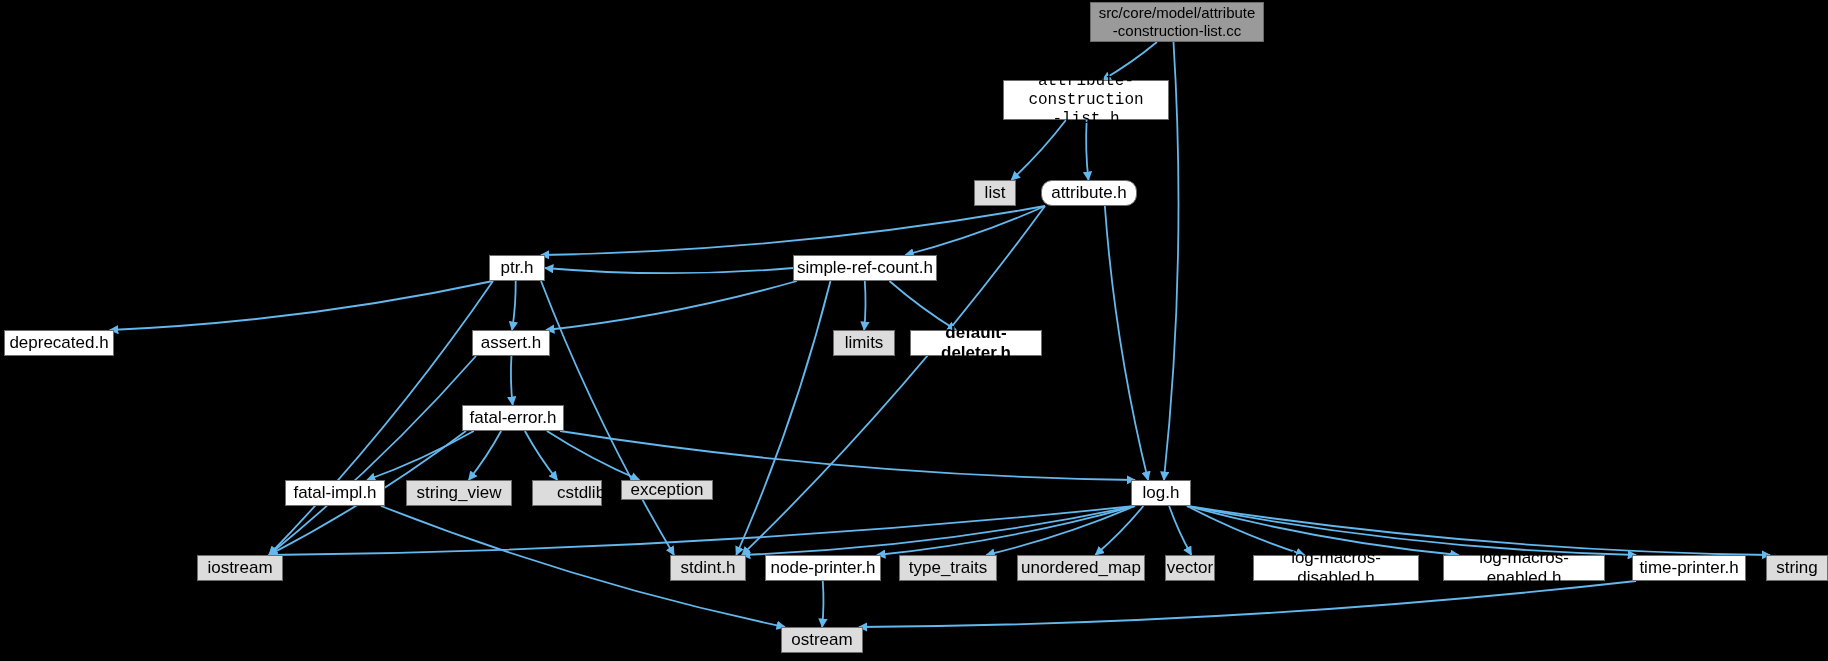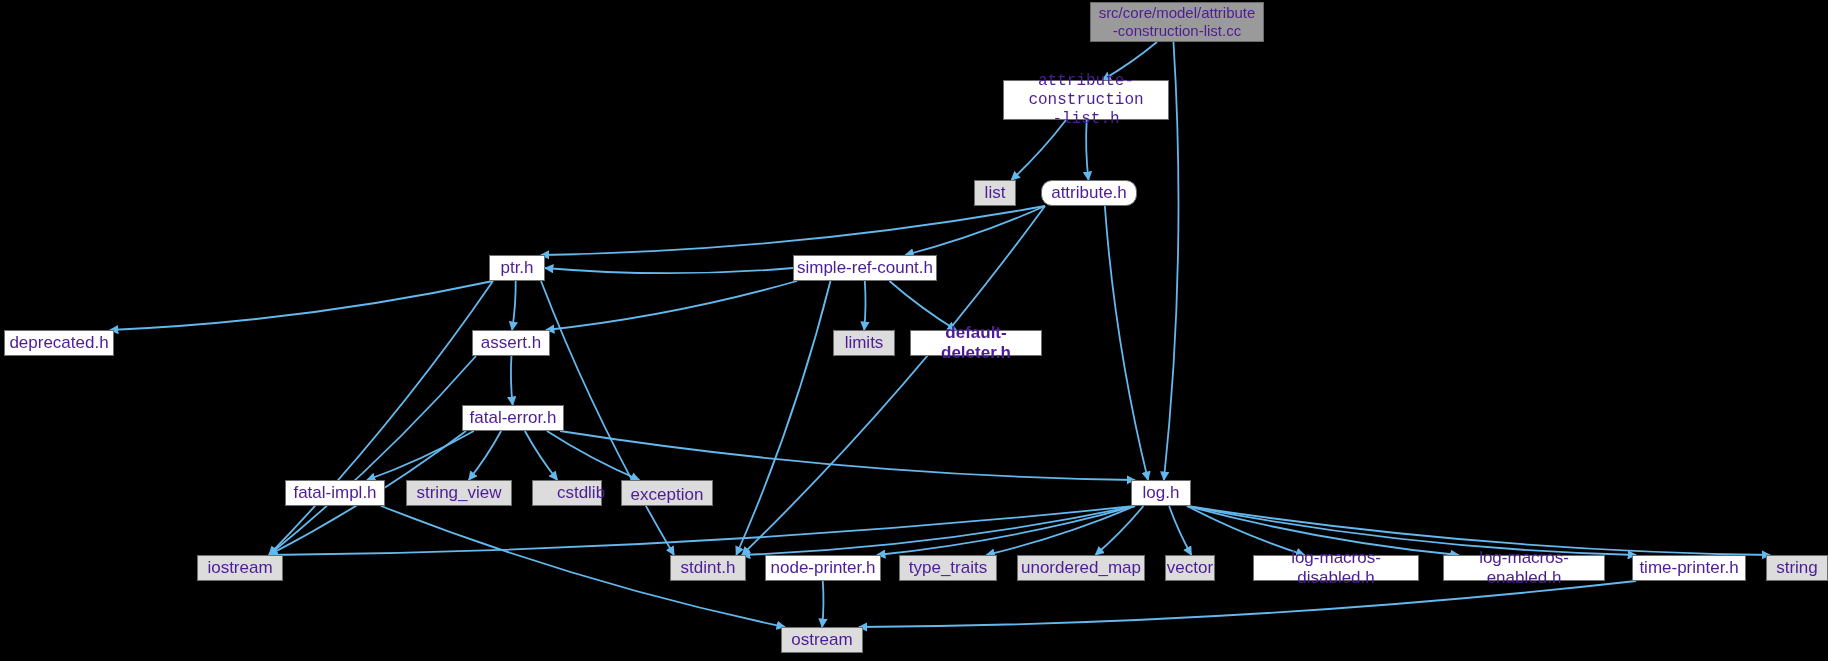--- a/index.html
+++ b/index.html
@@ -21,21 +21,21 @@
     position: absolute;
     left: 0;
     top: 0;
     width: 1828px;
     height: 661px;
   }
   .node {
     position: absolute;
     box-sizing: border-box;
     border: 1px solid #808080;
-    color: #4c1d95;
+    color: #000000;
     font-size: 17px;
     line-height: 20px;
     text-align: center;
     display: flex;
     align-items: center;
     justify-content: center;
     white-space: pre-line;
     letter-spacing: 0px;
   }
   .node.fill-root   { background: #9a9a9a; border-color: #6b6b6b; }
@@ -102,21 +102,21 @@
       <div class="node fill-header" style="left: 489px; top: 255px; width: 56px; height: 26px;"><span class="node-label">ptr.h</span></div>
       <div class="node fill-header" style="left: 793px; top: 255px; width: 144px; height: 26px;"><span class="node-label">simple-ref-count.h</span></div>
       <div class="node fill-header" style="left: 4px; top: 330px; width: 110px; height: 26px;"><span class="node-label">deprecated.h</span></div>
       <div class="node fill-header" style="left: 472px; top: 330px; width: 78px; height: 26px;"><span class="node-label">assert.h</span></div>
       <div class="node fill-sys" style="left: 833px; top: 330px; width: 62px; height: 26px;"><span class="node-label">limits</span></div>
       <div class="node fill-header" style="left: 910px; top: 330px; width: 132px; height: 26px; font-weight: bold;"><span class="node-label">default-deleter.h</span></div>
       <div class="node fill-header" style="left: 462px; top: 405px; width: 102px; height: 26px;"><span class="node-label">fatal-error.h</span></div>
       <div class="node fill-header" style="left: 285px; top: 480px; width: 100px; height: 26px;"><span class="node-label">fatal-impl.h</span></div>
       <div class="node fill-sys" style="left: 406px; top: 480px; width: 106px; height: 26px;"><span class="node-label">string_view</span></div>
       <div class="node fill-sys" style="left: 532px; top: 480px; width: 70px; height: 26px; padding-left: 28px;"><span class="node-label">cstdlib</span></div>
-      <div class="node fill-sys" style="left: 621px; top: 480px; width: 92px; height: 26px; align-items: flex-end;"><span class="node-label">exception</span></div>
+      <div class="node fill-sys" style="left: 621px; top: 480px; width: 92px; height: 20px;"><span class="node-label">exception</span></div>
       <div class="node fill-header" style="left: 1131px; top: 480px; width: 60px; height: 26px;"><span class="node-label">log.h</span></div>
       <div class="node fill-sys" style="left: 197px; top: 555px; width: 86px; height: 26px;"><span class="node-label">iostream</span></div>
       <div class="node fill-sys" style="left: 670px; top: 555px; width: 76px; height: 26px;"><span class="node-label">stdint.h</span></div>
       <div class="node fill-header" style="left: 765px; top: 555px; width: 116px; height: 26px;"><span class="node-label">node-printer.h</span></div>
       <div class="node fill-sys" style="left: 899px; top: 555px; width: 98px; height: 26px;"><span class="node-label">type_traits</span></div>
       <div class="node fill-sys" style="left: 1017px; top: 555px; width: 128px; height: 26px;"><span class="node-label">unordered_map</span></div>
       <div class="node fill-sys" style="left: 1165px; top: 555px; width: 50px; height: 26px;"><span class="node-label">vector</span></div>
       <div class="node fill-header" style="left: 1253px; top: 555px; width: 166px; height: 26px;"><span class="node-label">log-macros-disabled.h</span></div>
       <div class="node fill-header" style="left: 1443px; top: 555px; width: 162px; height: 26px;"><span class="node-label">log-macros-enabled.h</span></div>
       <div class="node fill-header" style="left: 1632px; top: 555px; width: 114px; height: 26px;"><span class="node-label">time-printer.h</span></div>

